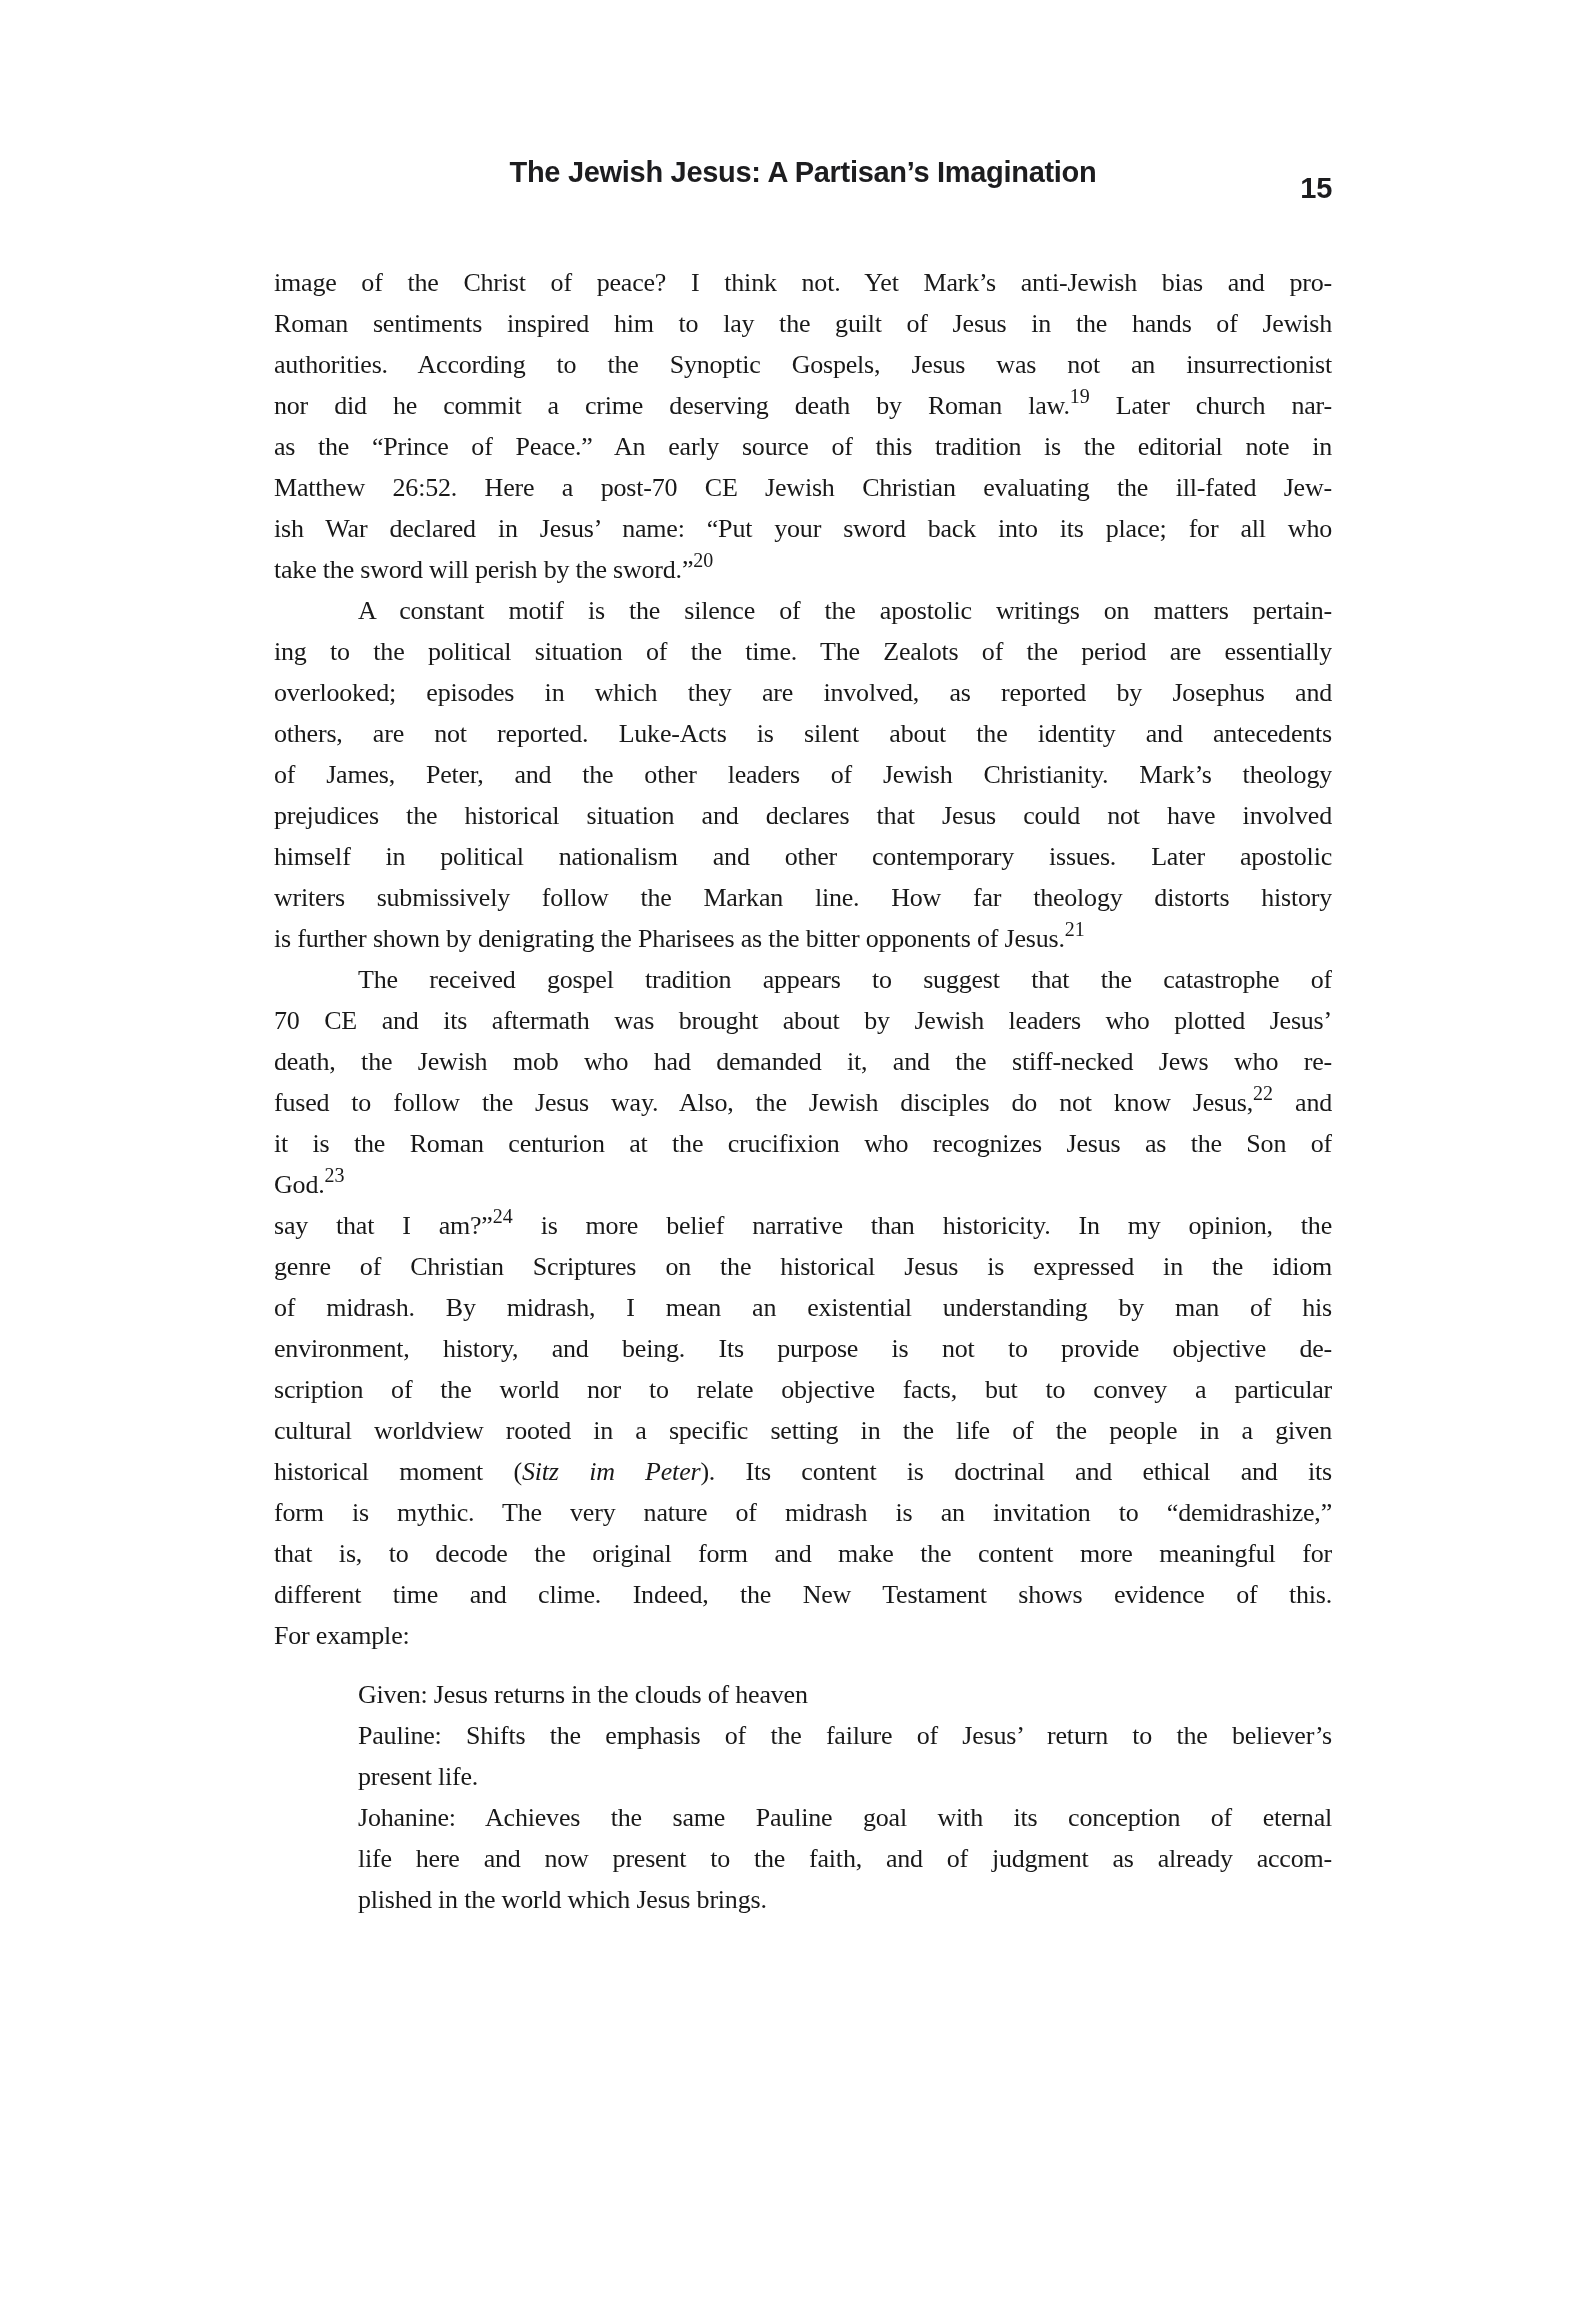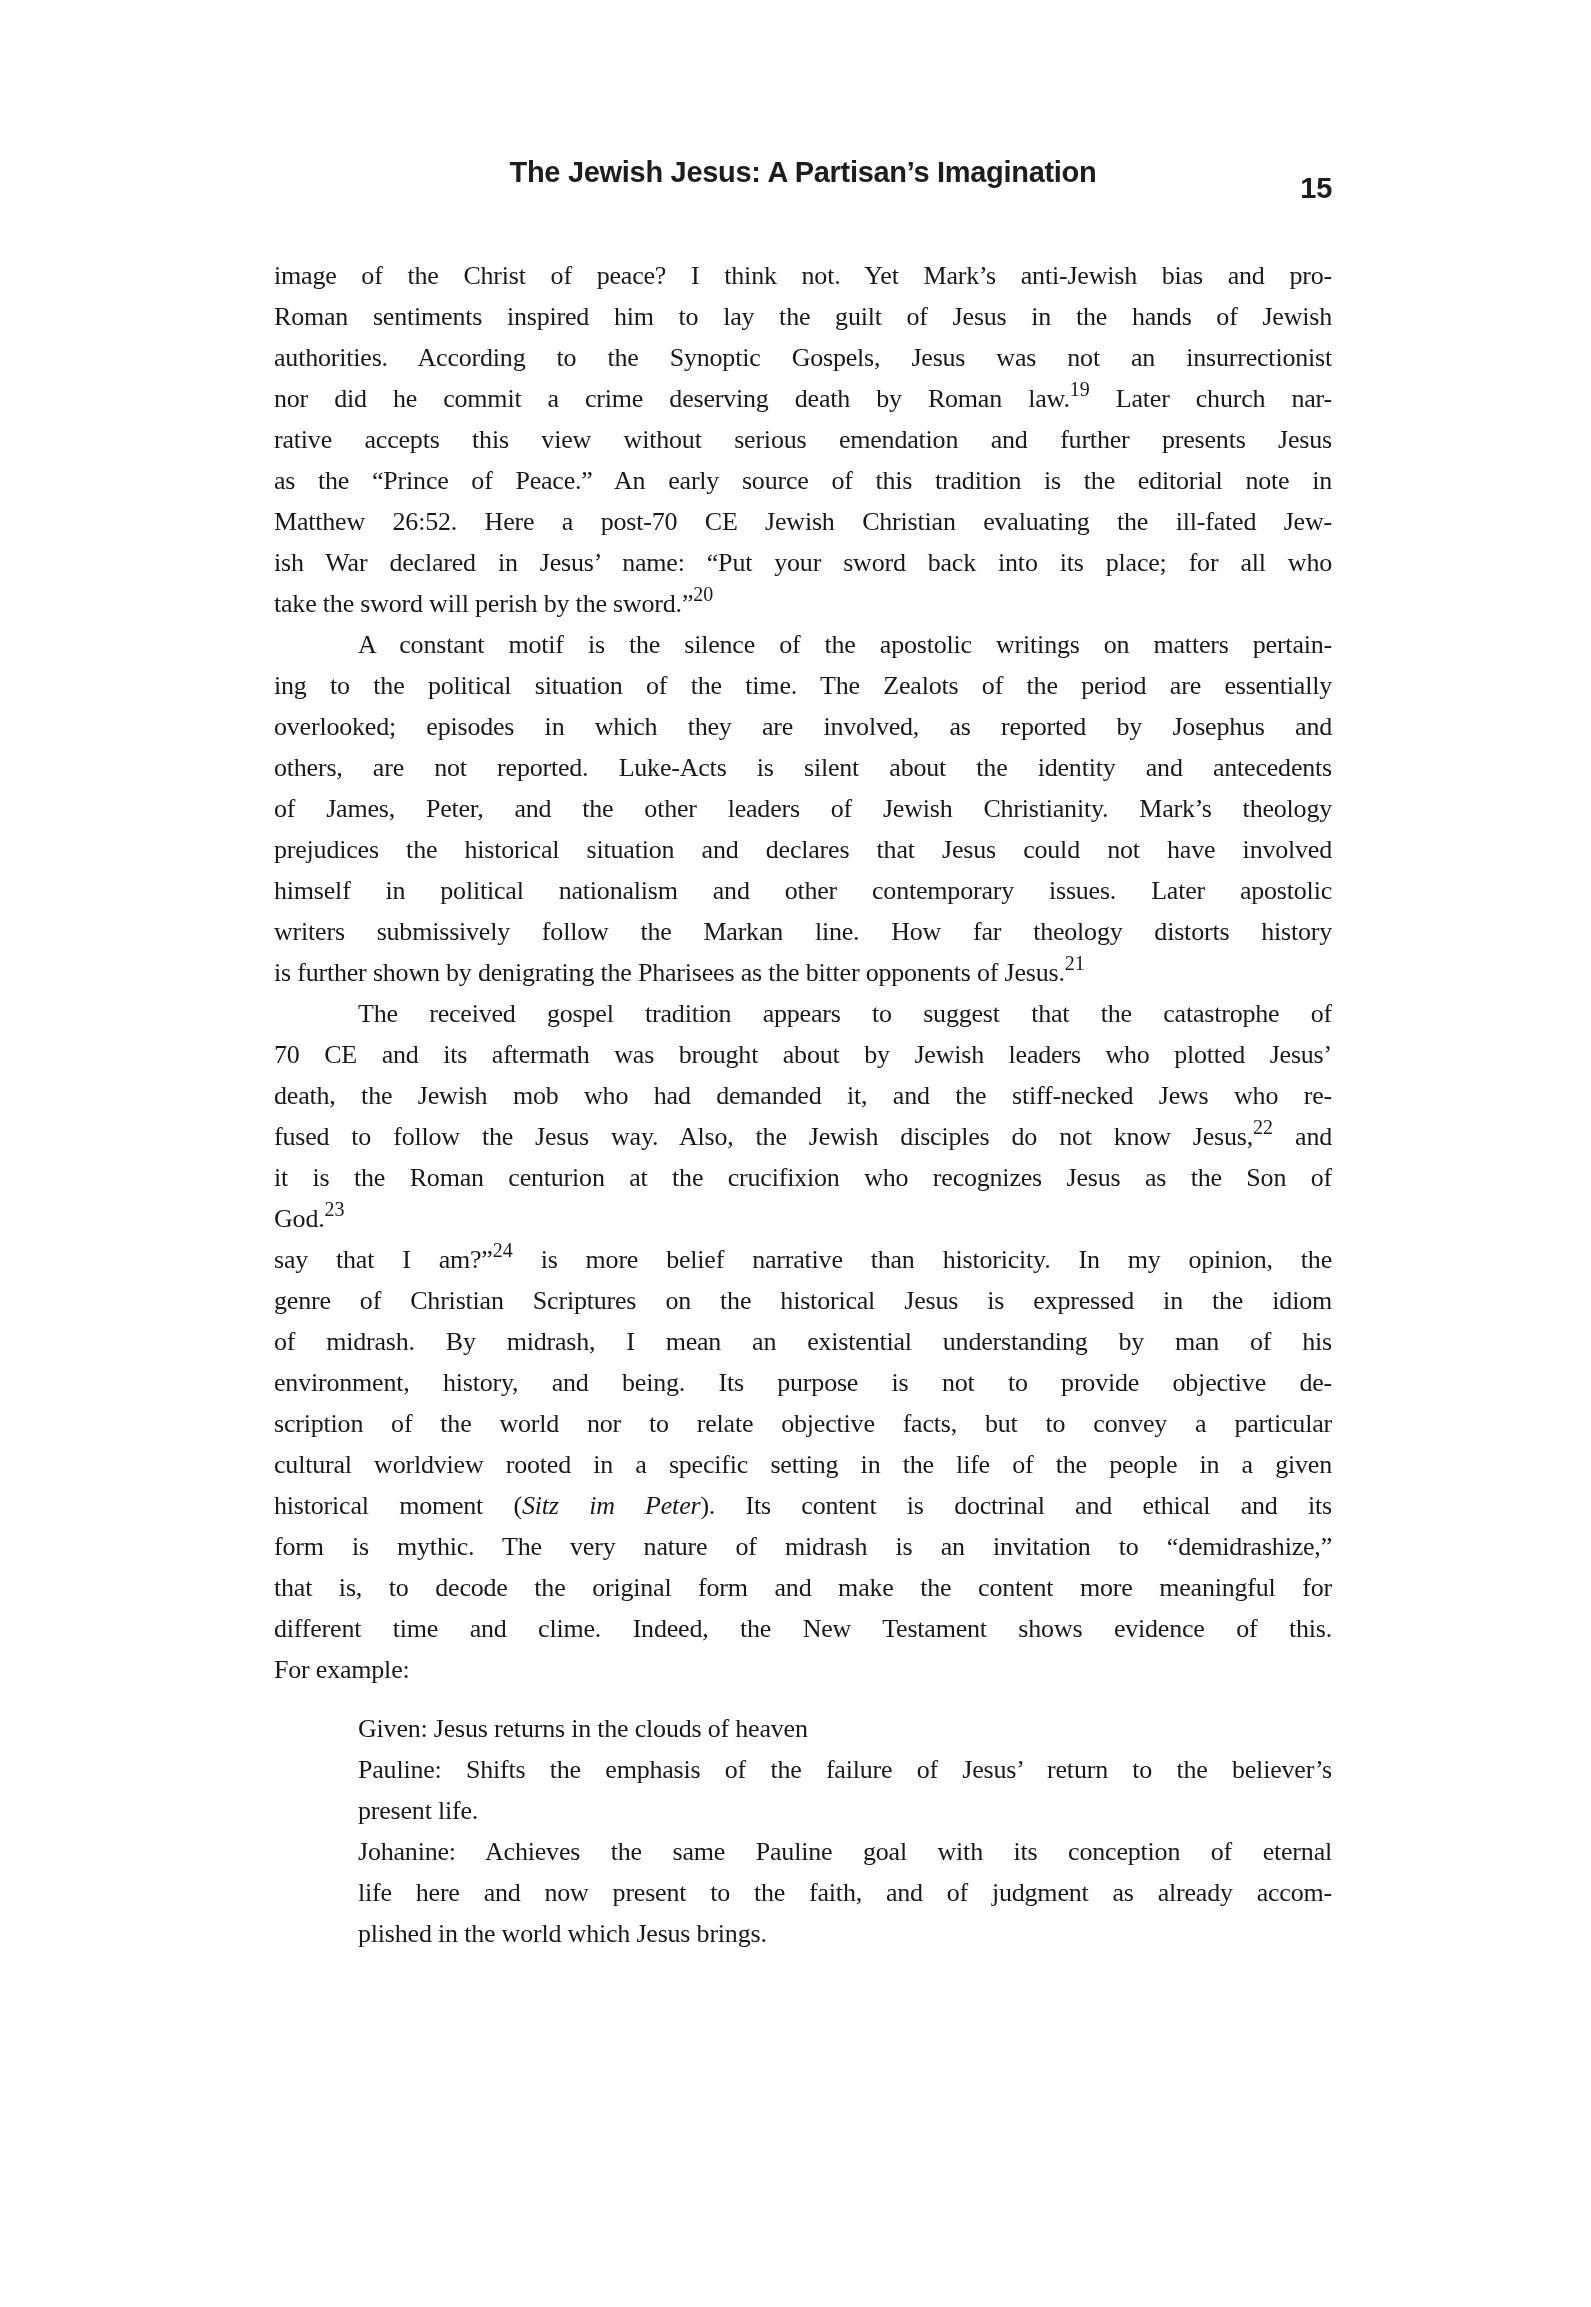--- a/index.html
+++ b/index.html
@@ -67,27 +67,26 @@
   .it { font-style: italic; }
 </style>
 </head>
 <body style="background: rgb(255, 255, 255);">
 
 <div class="page">
   <div class="running-head" style="color: rgb(29, 29, 31);">
     <div class="rh-title">The Jewish Jesus: A Partisan’s Imagination</div>
     <div class="rh-num">15</div>
   </div>
-  <div class="body-text" style="color: rgb(25, 25, 25);">
+  <div class="body-text" style="color: rgb(25, 25, 25); margin-top: 7px;">
       <div class="para">
         <div class="tline">image of the Christ of peace? I think not. Yet Mark’s anti-Jewish bias and pro-</div>
         <div class="tline">Roman sentiments inspired him to lay the guilt of Jesus in the hands of Jewish</div>
         <div class="tline">authorities. According to the Synoptic Gospels, Jesus was not an insurrectionist</div>
         <div class="tline">nor did he commit a crime deserving death by Roman law.<sup class="sup">19</sup> Later church nar-</div>
-        <div class="tline">rative accepts this view without serious emendation and further presents Jesus</div>
         <div class="tline">as the “Prince of Peace.” An early source of this tradition is the editorial note in</div>
         <div class="tline">Matthew 26:52. Here a post-70 CE Jewish Christian evaluating the ill-fated Jew-</div>
         <div class="tline">ish War declared in Jesus’ name: “Put your sword back into its place; for all who</div>
         <div class="tline last">take the sword will perish by the sword.”<sup class="sup">20</sup></div>
       </div>
       <div class="para">
         <div class="tline ind">A constant motif is the silence of the apostolic writings on matters pertain-</div>
         <div class="tline">ing to the political situation of the time. The Zealots of the period are essentially</div>
         <div class="tline">overlooked; episodes in which they are involved, as reported by Josephus and</div>
         <div class="tline">others, are not reported. Luke-Acts is silent about the identity and antecedents</div>

